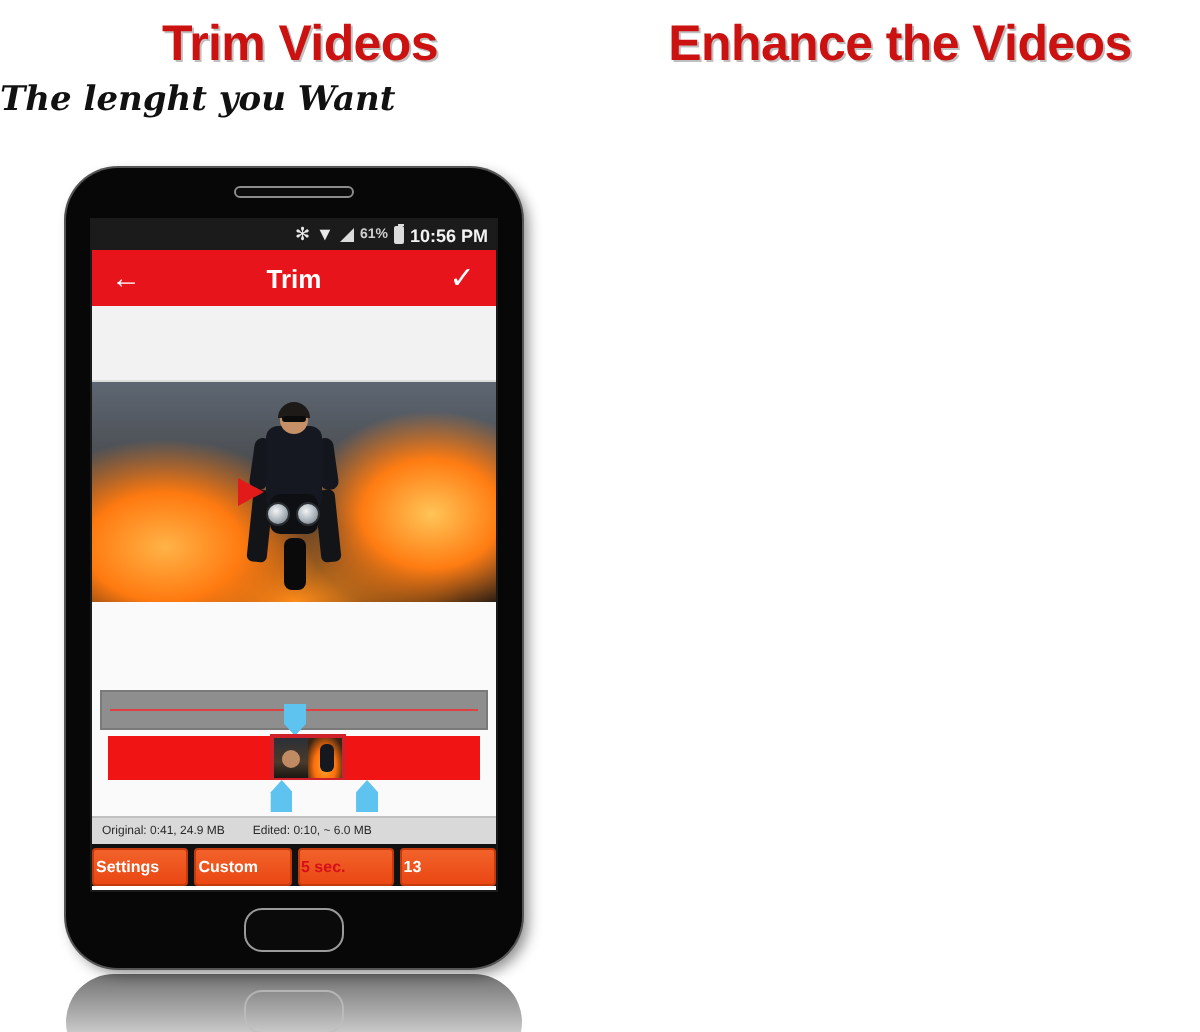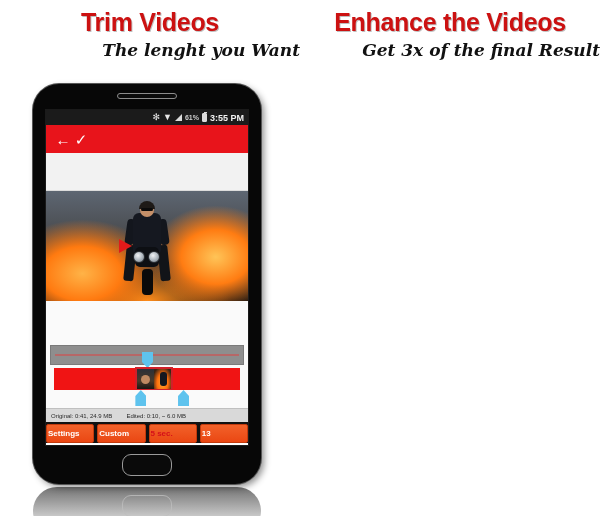--- a/index.html
+++ b/index.html
@@ -21,21 +21,21 @@
     font-family: "Liberation Sans", sans-serif;
     font-weight: bold;
     font-size: 25px;
     color: #cc1111;
     letter-spacing: -0.3px;
     margin-top: 8px;
     text-shadow: 1px 1px 0 rgba(0,0,0,0.25);
     white-space: nowrap;
   }
   .heading-sub {
-    text-align: right;
+    text-align: left;
     font-family: "DejaVu Serif", serif;
     font-style: italic;
     font-weight: bold;
     font-size: 17px;
     color: #111;
     margin-top: 3px;
     white-space: nowrap;
   }
 
   
@@ -287,25 +287,26 @@
       <div class="home-btn"></div>
 
       <div class="screen">
 
         <div class="statusbar">
           <span class="sb-icon">✻</span>
           <span class="sb-icon">▼</span>
           <span class="sb-signal"></span>
           <span class="sb-batt-pct">61%</span>
           <span class="sb-batt"></span>
-          <span class="sb-time">3:55 PM</span>
+          <span class="sb-time">10:56 PM</span>
         </div>
 
         <div class="toolbar">
           <span class="tb-icon">←</span>
+          <span class="toolbar-title">Trim</span>
           <span class="tb-icon">✓</span>
         </div>
 
         <div class="blank-strip"></div>
 
         <div class="video-frame">
           <div class="vf-sky"></div>
           <div class="vf-rider">
             <div class="vf-coat-l"></div>
             <div class="vf-coat-r"></div>
@@ -354,17 +355,16 @@
           <div class="opt-btn">13</div>
         </div>
 
       </div>
     </div>
   </div>
 
   <div class="panel panel-right">
 
     <div class="heading-title">Enhance the Videos</div>
-    <div class="heading-sub">Get 3x of the final Result</div>
 
   </div>
 
 </div>
 
 </body></html>

